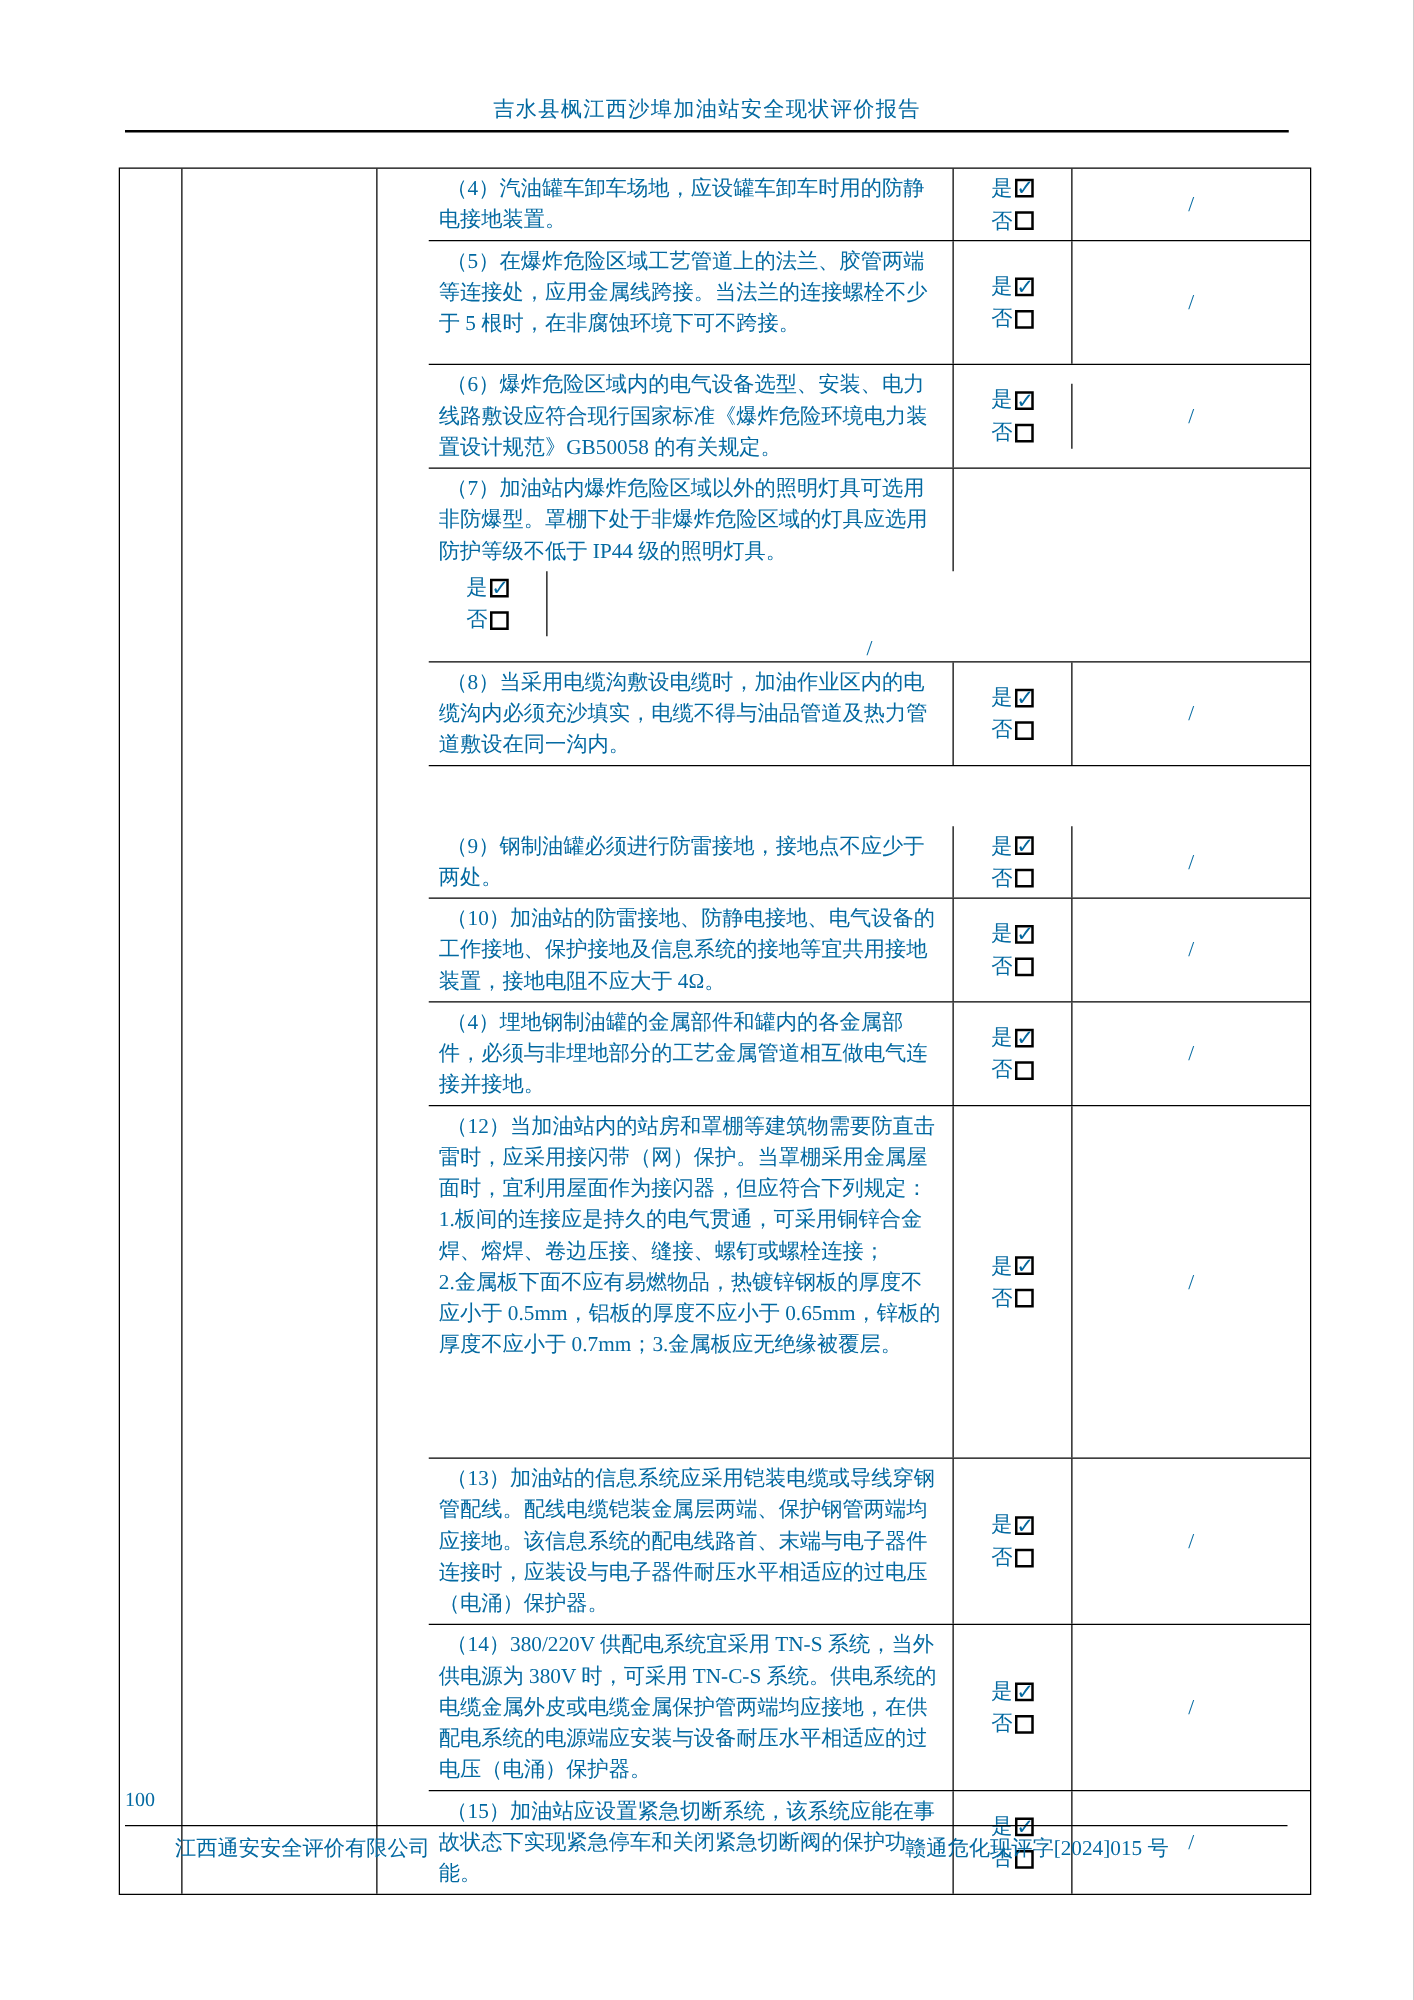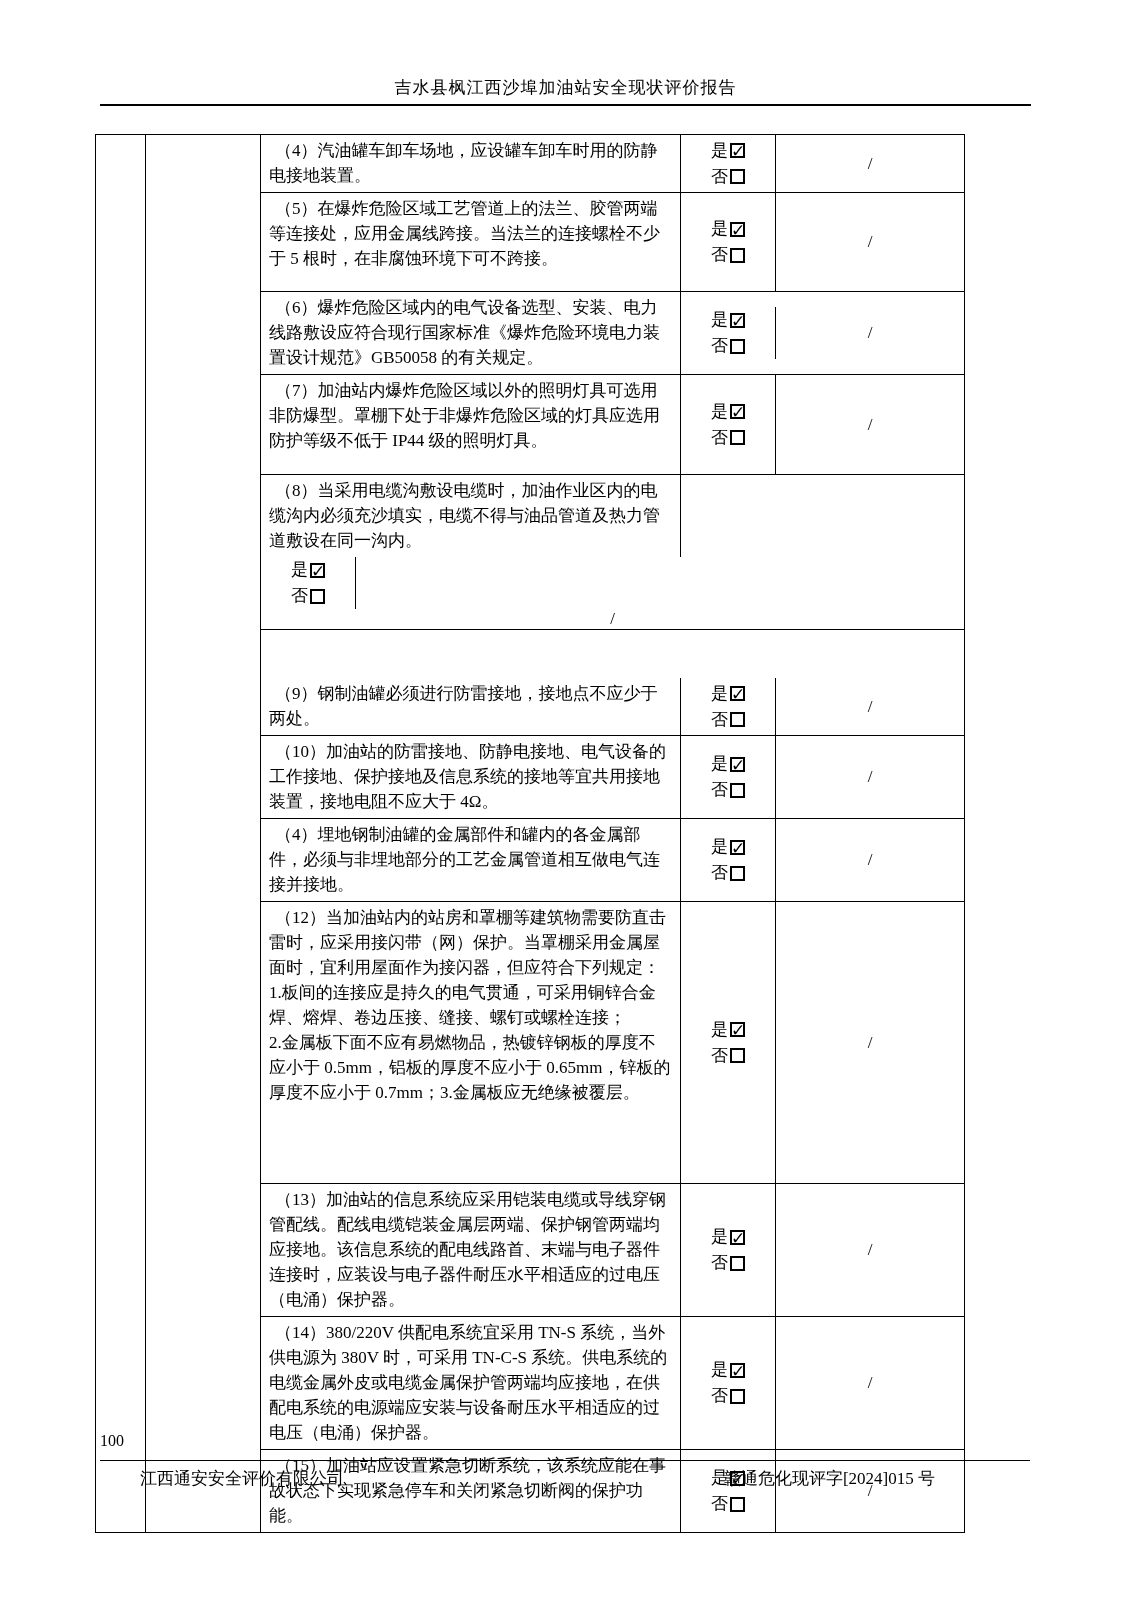--- a/index.html
+++ b/index.html
@@ -4,43 +4,44 @@
 <style>
   * { box-sizing: border-box; margin: 0; padding: 0; }
   html, body { background: #888; }
   .page {
     position: relative;
     width: 1131px;
     height: 1600px;
     margin: 0 auto;
     background: #ffffff;
     font-family: "Liberation Serif", "DejaVu Serif", serif;
-    color: #000000;
+    color: #0369a1;
     overflow: hidden;
   }
   
   .header {
     margin: 0 100px;
     padding-top: 76px;
     border-bottom: 2px solid #000;
     padding-bottom: 5px;
   }
   .header-title {
     text-align: center;
     font-size: 17px;
     letter-spacing: 1px;
   }
   
   .table-wrap {
     display: flex;
     margin-left: 95px;
     margin-top: 28px;
-    width: 870px;
+    width: 954px;
     border: 1px solid #000;
     background: #fff;
+    gap: 41px;
   }
   .empty-col1 { width: 50px; border-right: 1px solid #000; }
   .empty-col2 { width: 115px; border-right: 1px solid #000; }
   .rows { flex: 1; display: flex; flex-direction: column; }
   .row { display: flex; border-bottom: 1px solid #000; }
   .row:last-child { border-bottom: none; }
   .cell.content {
     width: 420px;
     border-right: 1px solid #000;
     padding: 3px 8px 4px 8px;
@@ -82,22 +83,22 @@
     flex: 1;
     display: flex;
     align-items: center;
     justify-content: center;
     font-size: 17px;
   }
   
   .rows .row:nth-child(1)  { min-height: 57px; }
   .rows .row:nth-child(2)  { min-height: 99px; }
   .rows .row:nth-child(3)  { min-height: 79px; align-items: center; }
-  .rows .row:nth-child(4)  { min-height: 100px; }
-  .rows .row:nth-child(5)  { min-height: 76px; flex-direction: column; }
+  .rows .row:nth-child(4)  { min-height: 100px; flex-direction: column; }
+  .rows .row:nth-child(5)  { min-height: 76px; }
   .rows .row:nth-child(6)  { min-height: 52px; margin-top: 48px; }
   .rows .row:nth-child(7)  { min-height: 78px; }
   .rows .row:nth-child(8)  { min-height: 74px; }
   .rows .row:nth-child(9)  { min-height: 282px; }
   .rows .row:nth-child(10) { min-height: 133px; }
   .rows .row:nth-child(11) { min-height: 128px; }
   .rows .row:nth-child(12) { min-height: 72px; }
   
   .footer {
     position: absolute;

